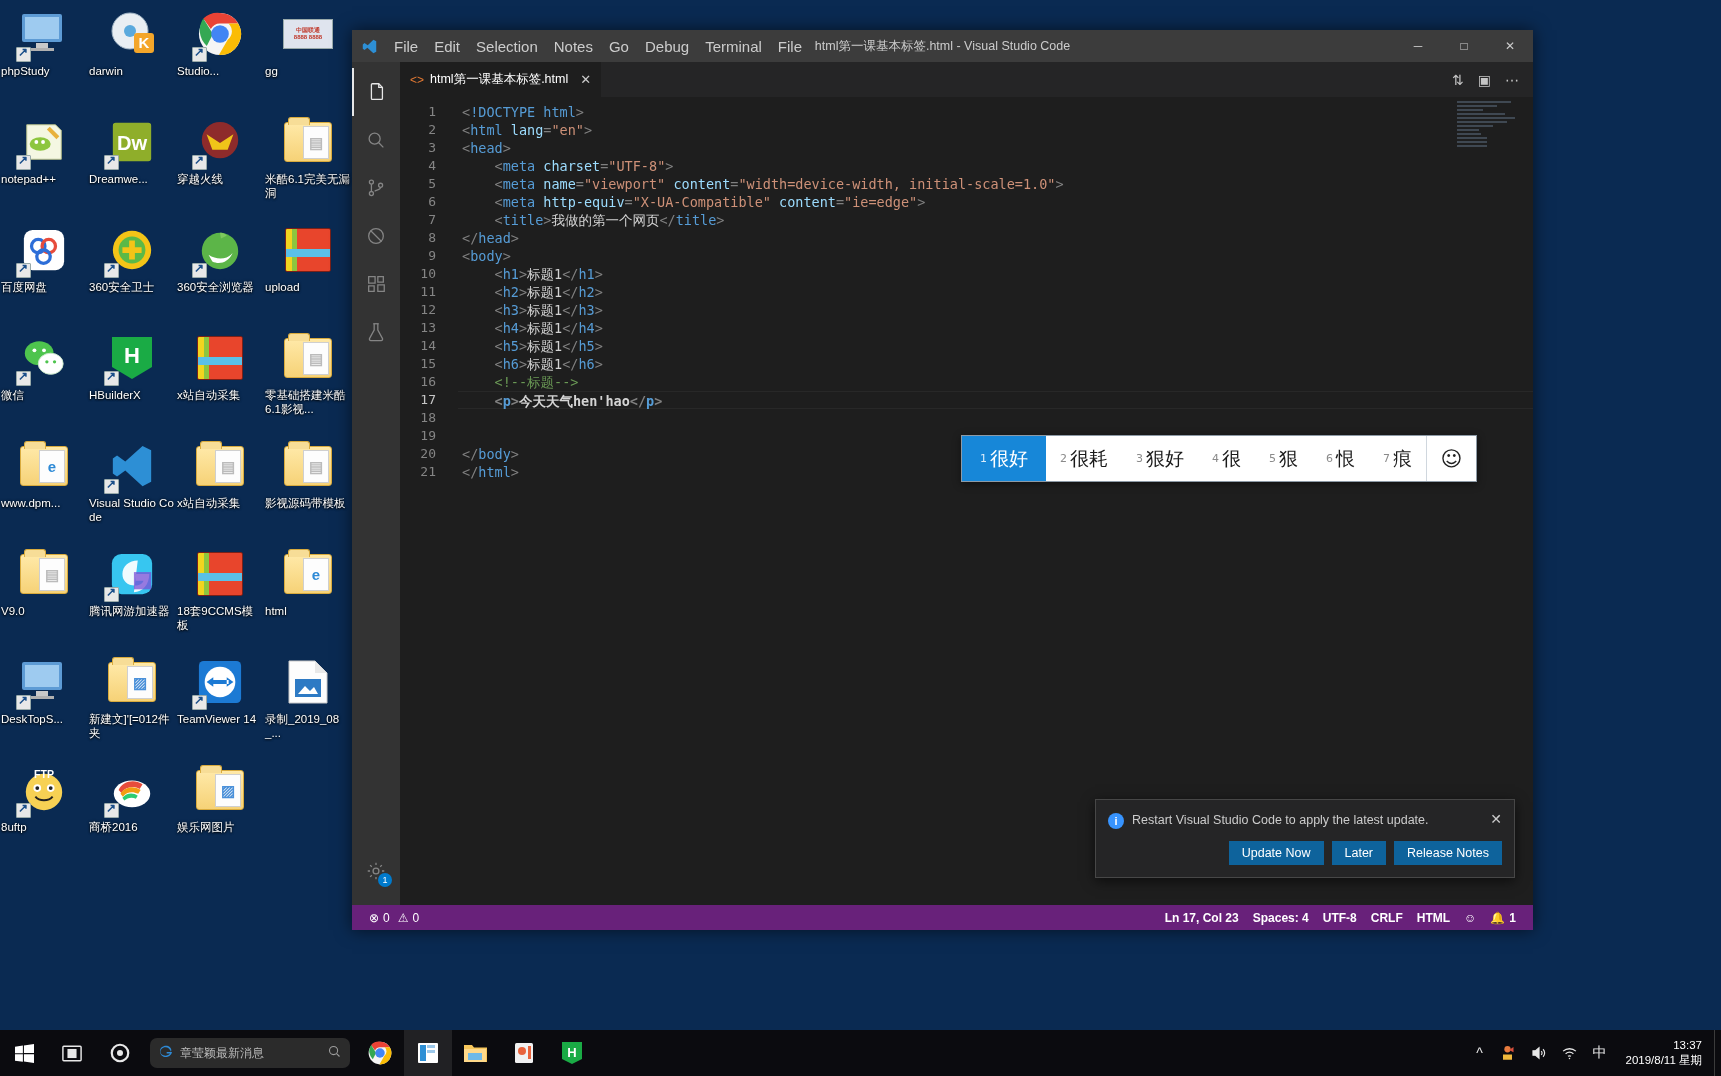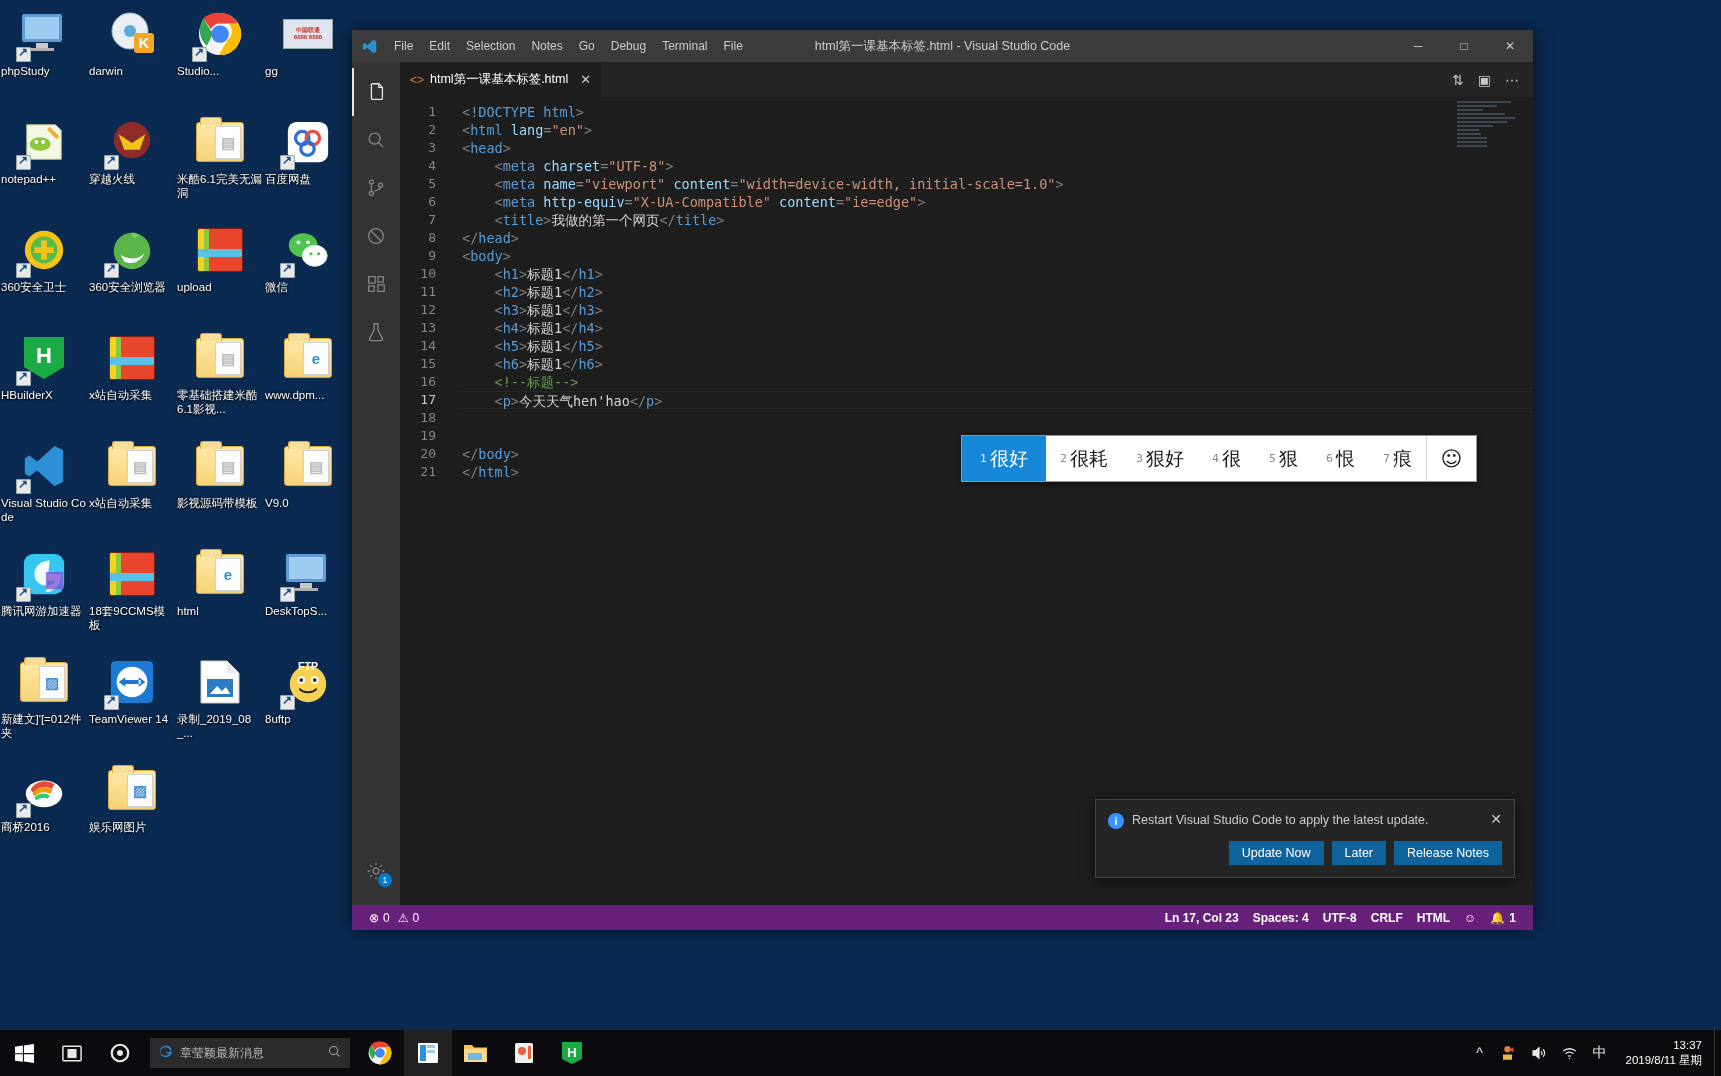--- a/index.html
+++ b/index.html
@@ -83,21 +83,21 @@
   }
   .title-bar {
     height: 32px; background: #3c3c3c; display: flex; align-items: center;
     font-size: 12.5px; color: #ccc; position: relative; flex: none;
   }
   .vsc-logo { width: 34px; display: flex; align-items: center; justify-content: center; }
   .vsc-logo svg { width: 17px; height: 17px; }
   .menu { display: flex; align-items: center; height: 100%; }
   .menu-item {
     padding: 0 8px; height: 100%; display: flex; align-items: center;
-    font-size: 12px; color: #cccccc; cursor: default;
+    font-size: 15px; color: #cccccc; cursor: default;
   }
   .title-center {
     position: absolute; left: 0; right: 0; text-align: center;
     font-size: 12.5px; color: #cccccc; pointer-events: none;
   }
   .win-ctrls { margin-left: auto; display: flex; height: 100%; z-index: 2; }
   .win-btn {
     width: 46px; height: 100%; display: flex; align-items: center; justify-content: center;
     font-size: 12px; color: #cccccc; cursor: default;
   }
@@ -144,21 +144,21 @@
     color: #858585; font-family: "DejaVu Sans Mono", monospace; font-size: 13px;
     line-height: 18px; padding-right: 22px; user-select: none; background:#1e1e1e;
   }
   .gutter .ln.active { color: #c6c6c6; }
   .code {
     flex: 1; padding-top: 6px; font-family: "DejaVu Sans Mono", monospace;
     font-size: 13.5px; line-height: 18px; white-space: pre; color: #d4d4d4;
     position: relative; overflow: hidden;
   }
   .code .line { height: 18px; padding-left: 4px; }
-  .code .line.cur { background: transparent; border-top:1px solid #282828; border-bottom:1px solid #282828; }
+  .code .line.cur { background: transparent; border-top:1px solid #282828; border-bottom:1px solid #282828;font-weight:bold; }
   .t-punc   { color: #808080; }
   .t-tag    { color: #569cd6; }
   .t-attr   { color: #9cdcfe; }
   .t-str    { color: #ce9178; }
   .t-text   { color: #d4d4d4; }
   .t-comment{ color: #6a9955; }
 
   .minimap {
     position: absolute; right: 14px; top: 4px; width: 62px; height: 52px;
     opacity: .55;
@@ -222,21 +222,21 @@
     width: 48px; height: 46px; display: flex; align-items: center; justify-content: center;
     cursor: pointer;
   }
   .tb-icon {
     width: 48px; height: 46px; display: flex; align-items: center; justify-content: center;
     cursor: pointer; position: relative;
   }
   .tb-icon.running { background: rgba(255,255,255,.09); }
   .tb-search {
     width: 200px; height: 30px; background: #2b2b2b; display: flex; align-items: center;
-    gap: 6px; padding: 0 8px; margin: 0 6px; cursor: text;
+    gap: 6px; padding: 0 8px; margin: 0 6px; cursor: text; border-radius: 7px;
   }
   .tb-search .txt { flex: 1; font-size: 12px; color: #b9b9b9; white-space: nowrap; overflow: hidden; }
   .tray { margin-left: auto; display: flex; align-items: center; gap: 2px; padding-right: 6px; }
   .tray-item {
     min-width: 28px; height: 46px; display: flex; align-items: center; justify-content: center;
     color: #e8e8e8; font-size: 14px; cursor: pointer; padding: 0 4px;
   }
   .tb-clock {
     height: 46px; display: flex; flex-direction: column; align-items: flex-end;
     justify-content: center; color: #fff; font-size: 11.5px; line-height: 15px;
@@ -297,20 +297,30 @@
         <svg width="46" height="46" viewBox="0 0 48 48">
           <path d="M6 6h30l6 6v30H6z" fill="#f4f7e2" stroke="#b9c08a"></path>
           <ellipse cx="20" cy="26" rx="11" ry="7" fill="#8dc63f"></ellipse>
           <circle cx="16" cy="24" r="2" fill="#fff"></circle>
           <circle cx="23" cy="24" r="2" fill="#fff"></circle>
           <path d="M30 8l10 10-3 3L27 11z" fill="#e8b23c"></path>
         </svg>
         <span class="shortcut-arrow"></span>
       </div>
       <div class="desk-label">notepad++</div>
+    </div>
+    <div class="desk-icon">
+      <div class="desk-glyph">
+        <svg width="46" height="46" viewBox="0 0 48 48">
+          <rect x="4" y="4" width="40" height="40" rx="3" fill="#8fae2a"></rect>
+          <text x="24" y="32" font-size="21" fill="#fff" text-anchor="middle" font-family="Liberation Sans" font-weight="bold">Dw</text>
+        </svg>
+        <span class="shortcut-arrow"></span>
+      </div>
+      <div class="desk-label">Dreamwe...</div>
     </div>
     <div class="desk-icon">
       <div class="desk-glyph">
         <svg width="46" height="46" viewBox="0 0 48 48">
           <circle cx="24" cy="22" r="19" fill="#8e2b2b"></circle>
           <path d="M10 16l14 9 14-9-6 16H16z" fill="#f0c419"></path>
         </svg>
         <span class="shortcut-arrow"></span>
       </div>
       <div class="desk-label">穿越火线</div>

